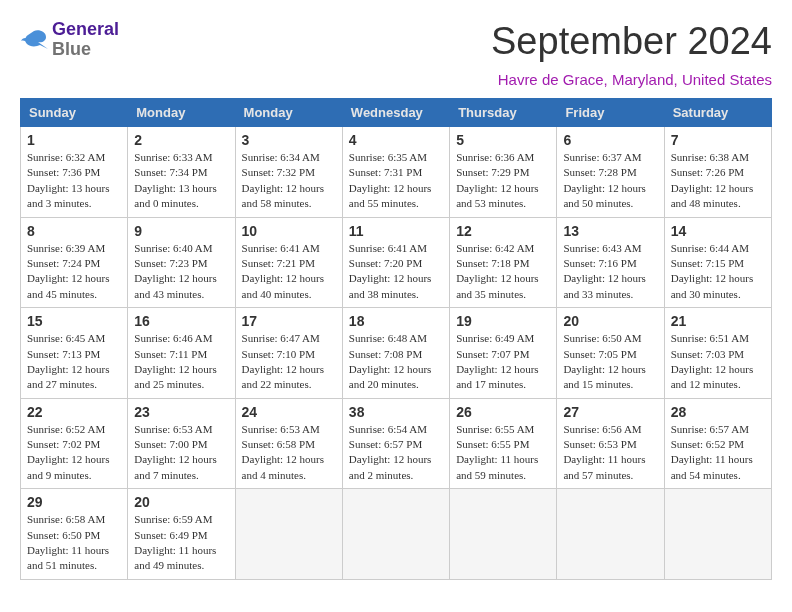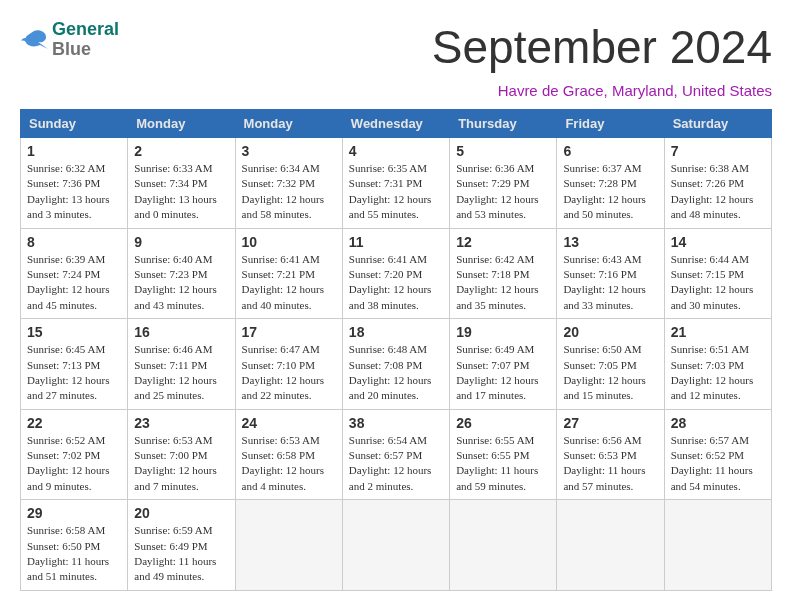--- a/index.html
+++ b/index.html
@@ -21,31 +21,31 @@
       align-items: center;
       gap: 4px;
     }
     .logo-text {
       font-size: 18px;
       font-weight: bold;
       color: #333;
       line-height: 1.1;
     }
     .logo-text span {
-      color: #0f766e;
+      color: #4c1d95;
     }
     .logo-bird {
       width: 28px;
       height: 22px;
     }
     .title-section {
       text-align: right;
     }
     .month-title {
-      font-size: 46px;
+      font-size: 38px;
       color: #333;
       font-weight: normal;
     }
     .subtitle {
       font-size: 15px;
       color: #a21caf;
       margin-top: 8px;
     }
     table {
       width: 100%;

